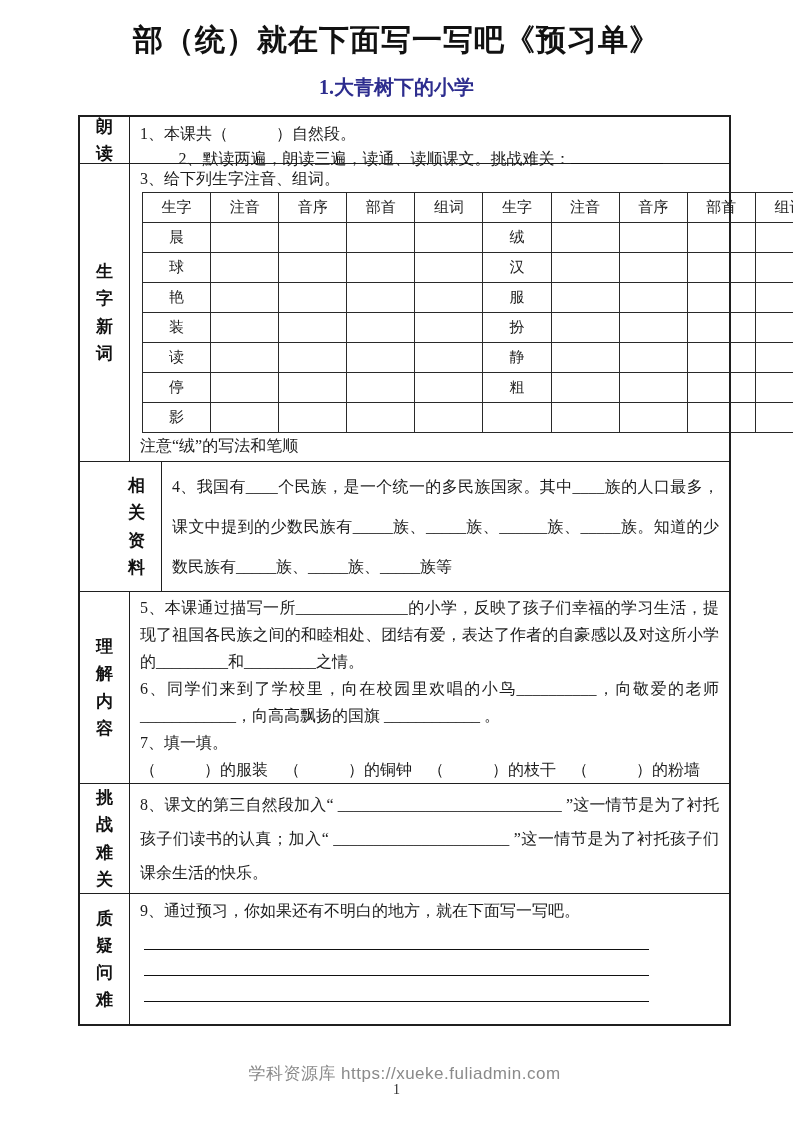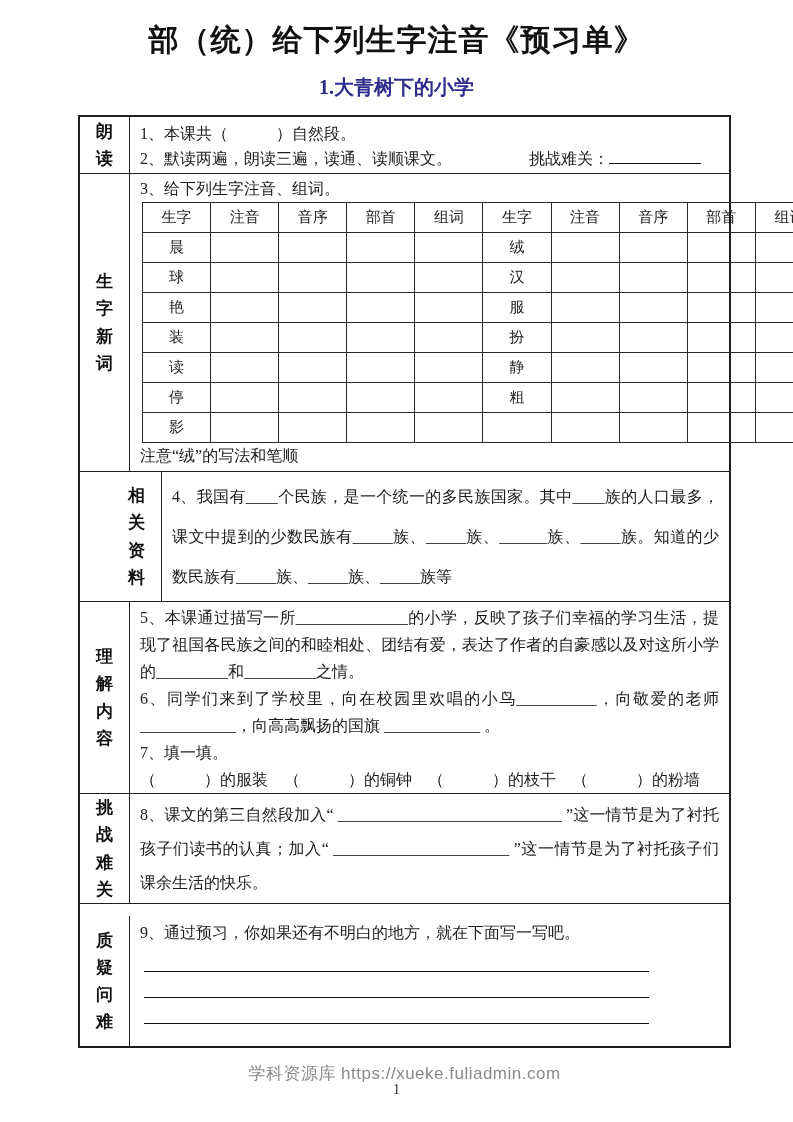--- a/index.html
+++ b/index.html
@@ -15,41 +15,41 @@
   }
   .lesson-title {
     text-align:center; margin-top:13px;
     font-size:20px; font-weight:bold; color:#2d2d8e;
   }
   .main-table {
     position:absolute; left:78px; top:115px; width:653px;
     border:2px solid #1f1f1f;
   }
   .sec { display:flex; border-bottom:1.5px solid #1f1f1f; }
-  .sec:last-child { border-bottom:none;margin-top:12px; }
+  .sec:last-child { border-bottom:none; }
   .sec-label {
     flex:0 0 50px; width:50px; border-right:1.5px solid #1f1f1f;
     display:flex; align-items:center; justify-content:center;
   }
   .sec-label span {
     display:block; width:1.15em; font-size:17px; font-weight:bold;
     line-height:1.6; text-align:center; word-break:break-all; color:#111;
   }
   .sec-body { flex:1; padding:3px 10px 0 10px; font-size:16px; color:#1c1c1c; min-width:0; }
   
-  .sec-reading       { height:57px; }
+  .sec-reading       { height:47px; }
   .sec-new-words     { height:298px; }
   .sec-related-info  { height:130px;padding-left:32px; }
   .sec-comprehension { height:192px; }
   .sec-challenge     { height:110px; }
   .sec-questions     { height:130px; }
 
   .sec-reading .sec-body { padding-top:4px; }
   .sec-reading .line { line-height:25px; }
-  .line2-row { display:flex; justify-content:space-between; align-items:flex-end; }
+  .line2-row { display:flex; justify-content:center; align-items:flex-end; }
   .signature { white-space:nowrap; padding-right:18px; }
   .sig-line { display:inline-block; width:92px; border-bottom:1.5px solid #111; height:1em; vertical-align:baseline; }
 
   .sec-new-words .sec-body { padding-top:2px; }
   .zi-intro { line-height:26px; }
   .zi-table {
     border-collapse:collapse; table-layout:fixed; width:682px; margin:0 0 0 2px;
     font-size:15px;
   }
   .zi-table td {
@@ -80,21 +80,21 @@
     font-size:17px; color:#8a8a8a; letter-spacing:0.5px;
   }
   .page-number {
     position:absolute; top:1082px; left:0; width:100%; text-align:center;
     font-size:14px; color:#2b2b2b;
   }
 </style>
 </head>
 <body>
 
-<h1 class="doc-title">部（统）给下列生字注音《预习单》</h1>
+<h1 class="doc-title">部（统）就在下面写一写吧《预习单》</h1>
 <h2 class="lesson-title">1.大青树下的小学</h2>
 
 <div class="main-table">
 
   <div class="sec sec-reading">
     <div class="sec-label">
       <span>朗读</span>
     </div>
     <div class="sec-body">
       <div class="line">1、本课共（　　　）自然段。</div>

